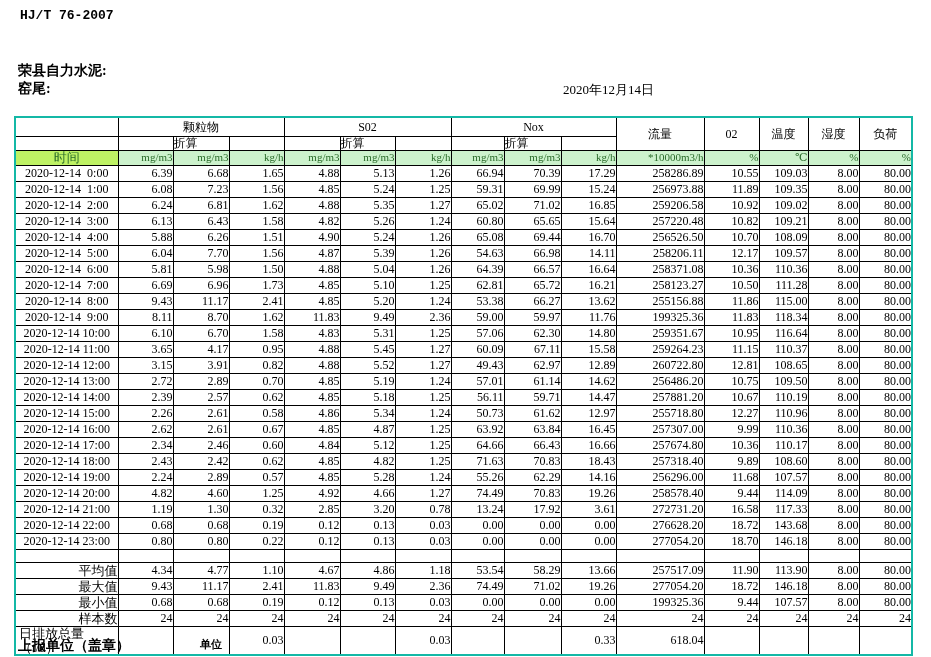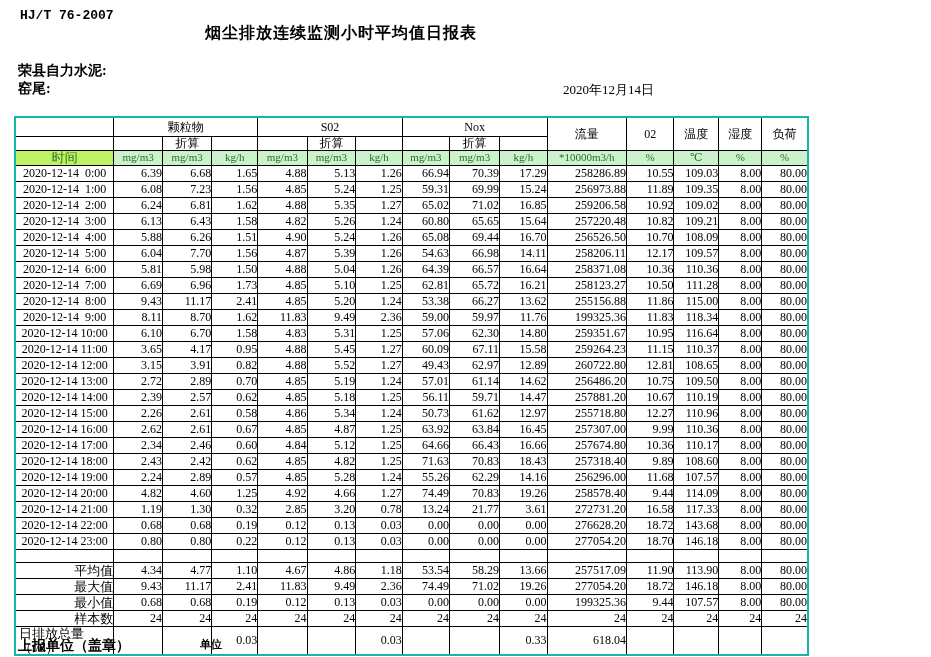--- a/index.html
+++ b/index.html
@@ -1,53 +1,52 @@
 <!DOCTYPE html>
 <html><head>
 <meta charset="utf-8">
 <style>
   html,body{margin:0;padding:0;background:#fff;}
-  #page{position:relative;width:809px;height:657px;background:#ffffff;
+  #page{position:relative;width:931px;height:657px;background:#ffffff;
         font-family:"Liberation Serif","DejaVu Serif",serif;color:#000;overflow:hidden;}
 
   .std{position:absolute;left:20px;top:8px;font-family:"Liberation Mono","DejaVu Sans Mono",monospace;
        font-weight:bold;font-size:13px;letter-spacing:0px;}
   .title{position:absolute;left:205px;top:23px;font-weight:bold;font-size:16px;letter-spacing:1px;}
   .company{position:absolute;left:18px;top:62px;font-weight:bold;font-size:14px;}
   .site{position:absolute;left:18px;top:80px;font-weight:bold;font-size:14px;}
   .date{position:absolute;left:563px;top:81px;font-size:13px;}
 
   table.rpt{position:absolute;left:14px;top:100px;border-collapse:collapse;table-layout:fixed;
             border:2px solid #14b8a6;font-size:12px;margin-top:16px;}
   table.rpt td{border:1px solid #000;padding:0;line-height:1.05;overflow:hidden;}
 
   tr.hr1 td{height:18px;text-align:center;font-size:12px;}
-  tr.hr2 td{height:13px;text-align:center;font-size:12px;}
+  tr.hr2 td{height:13px;font-size:12px;}
   tr.hr3 td{height:14px;}
   td.single{font-size:13px;text-align:center;}
-  .u{background:#ccf2cc;color:#2a6b2a;text-align:center;font-size:11px;}
+  .u{background:#ccf2cc;color:#2a6b2a;text-align:right;font-size:11px;}
   td.timehead{background:#bef264;color:#2a6b2a;text-align:center;font-size:13px;}
 
   tr.data-row td, tr.summary-row td{height:15px;}
   tr.spacer-row td{height:12px;}
   td.time{text-align:center;white-space:pre;font-size:12px;}
   td.num{text-align:right;padding-right:6px;font-size:12px;}
   td.lab{text-align:right;padding-right:2px;font-size:13px;}
   td.lab.left{text-align:left;padding-left:3px;}
 
   .f1{position:absolute;left:18px;top:619px;font-weight:bold;font-size:13px;}
   .f2{position:absolute;left:18px;top:637px;font-weight:bold;font-size:14px;}
   .f3{position:absolute;left:200px;top:637px;font-weight:bold;font-size:11px;}
 </style>
 </head>
 <body>
 
 <div id="page">
   <div class="std">HJ/T  76-2007</div>
-  <div class="title">烟尘排放连续监测小时平均值日报表</div>
   <div class="company">荣县自力水泥:</div>
   <div class="site">窑尾:</div>
   <div class="date">2020年12月14日</div>
 
   <table class="rpt">
     <colgroup>
       <col style="width:103px">
         <col style="width:55px">
         <col style="width:56px">
         <col style="width:55px">
@@ -465,21 +464,21 @@
         </tr>
         <tr class="data-row">
           <td class="time">2020-12-14 21:00</td>
           <td class="num">1.19</td>
           <td class="num">1.30</td>
           <td class="num">0.32</td>
           <td class="num">2.85</td>
           <td class="num">3.20</td>
           <td class="num">0.78</td>
           <td class="num">13.24</td>
-          <td class="num">21.77</td>
+          <td class="num">17.92</td>
           <td class="num">3.61</td>
           <td class="num">272731.20</td>
           <td class="num">16.58</td>
           <td class="num">117.33</td>
           <td class="num">8.00</td>
           <td class="num">80.00</td>
         </tr>
         <tr class="data-row">
           <td class="time">2020-12-14 22:00</td>
           <td class="num">0.68</td>

